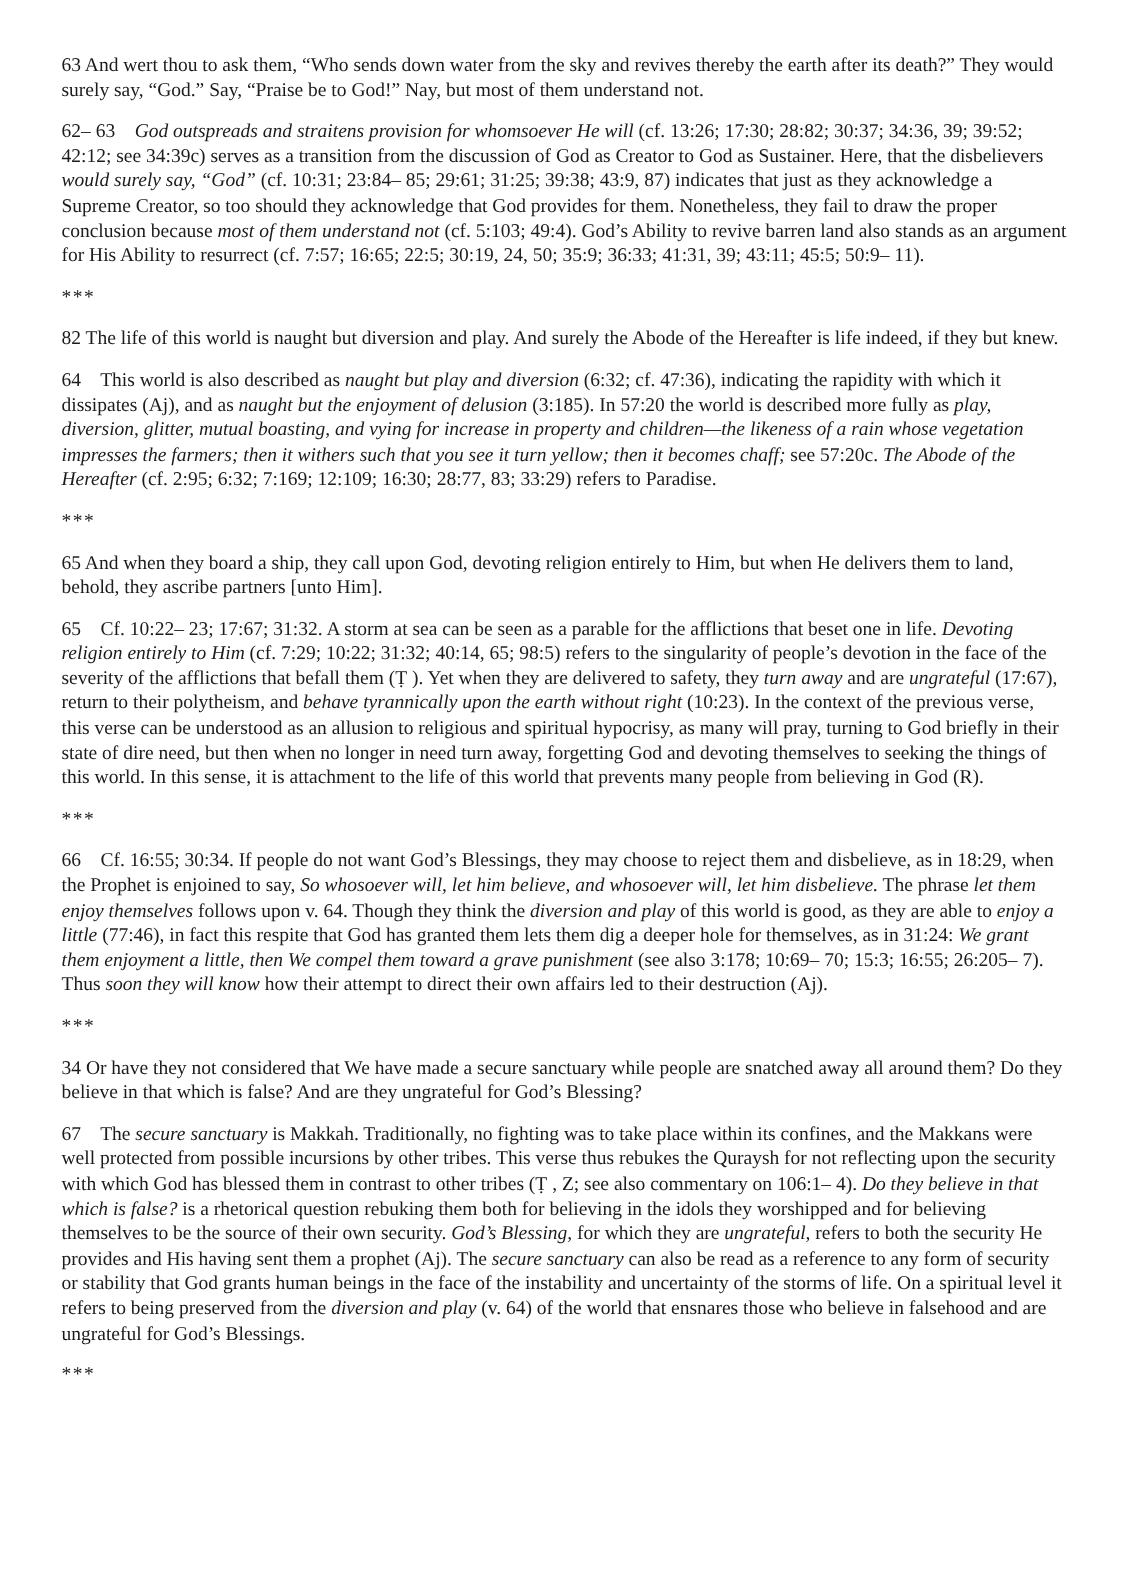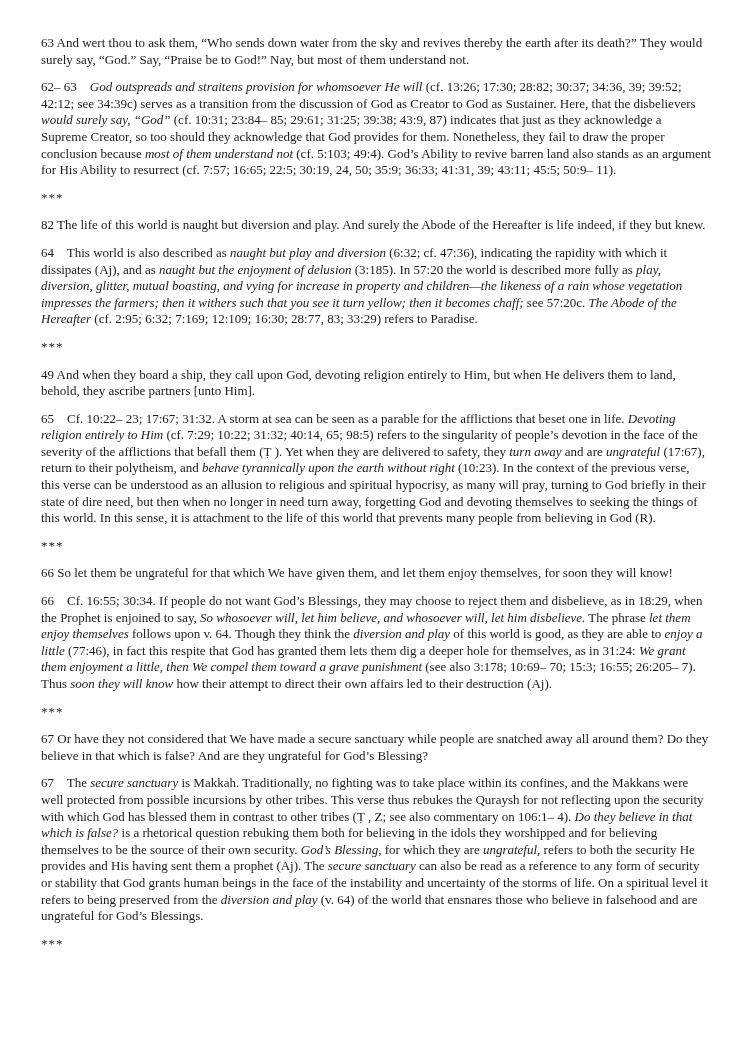--- a/index.html
+++ b/index.html
@@ -30,22 +30,21 @@
 </head>
 <body>
 
 <main class="page">
   <p><span>63 And wert thou to ask them, “Who sends down water from the sky and revives thereby the earth after its death?” They would surely say, “God.” Say, “Praise be to God!” Nay, but most of them understand not.</span></p>
   <p><span>62– 63    </span><i>God outspreads and straitens provision for whomsoever He will</i><span> (cf. 13:26; 17:30; 28:82; 30:37; 34:36, 39; 39:52; 42:12; see 34:39c) serves as a transition from the discussion of God as Creator to God as Sustainer. Here, that the disbelievers </span><i>would surely say, “God”</i><span> (cf. 10:31; 23:84– 85; 29:61; 31:25; 39:38; 43:9, 87) indicates that just as they acknowledge a Supreme Creator, so too should they acknowledge that God provides for them. Nonetheless, they fail to draw the proper conclusion because </span><i>most of them understand not</i><span> (cf. 5:103; 49:4). God’s Ability to revive barren land also stands as an argument for His Ability to resurrect (cf. 7:57; 16:65; 22:5; 30:19, 24, 50; 35:9; 36:33; 41:31, 39; 43:11; 45:5; 50:9– 11).</span></p>
   <p class="separator"><span>***</span></p>
   <p><span>82 The life of this world is naught but diversion and play. And surely the Abode of the Hereafter is life indeed, if they but knew.</span></p>
   <p><span>64    This world is also described as </span><i>naught but play and diversion</i><span> (6:32; cf. 47:36), indicating the rapidity with which it dissipates (Aj), and as </span><i>naught but the enjoyment of delusion</i><span> (3:185). In 57:20 the world is described more fully as </span><i>play, diversion, glitter, mutual boasting, and vying for increase in property and children—the likeness of a rain whose vegetation impresses the farmers; then it withers such that you see it turn yellow; then it becomes chaff;</i><span> see 57:20c. </span><i>The Abode of the Hereafter</i><span> (cf. 2:95; 6:32; 7:169; 12:109; 16:30; 28:77, 83; 33:29) refers to Paradise.</span></p>
   <p class="separator"><span>***</span></p>
-  <p><span>49 And when they board a ship, they call upon God, devoting religion entirely to Him, but when He delivers them to land, behold, they ascribe partners [unto Him].</span></p>
+  <p><span>65 And when they board a ship, they call upon God, devoting religion entirely to Him, but when He delivers them to land, behold, they ascribe partners [unto Him].</span></p>
   <p><span>65    Cf. 10:22– 23; 17:67; 31:32. A storm at sea can be seen as a parable for the afflictions that beset one in life. </span><i>Devoting religion entirely to Him</i><span> (cf. 7:29; 10:22; 31:32; 40:14, 65; 98:5) refers to the singularity of people’s devotion in the face of the severity of the afflictions that befall them (Ṭ ). Yet when they are delivered to safety, they </span><i>turn away</i><span> and are </span><i>ungrateful</i><span> (17:67), return to their polytheism, and </span><i>behave tyrannically upon the earth without right</i><span> (10:23). In the context of the previous verse, this verse can be understood as an allusion to religious and spiritual hypocrisy, as many will pray, turning to God briefly in their state of dire need, but then when no longer in need turn away, forgetting God and devoting themselves to seeking the things of this world. In this sense, it is attachment to the life of this world that prevents many people from believing in God (R).</span></p>
   <p class="separator"><span>***</span></p>
-  <p><span>66 So let them be ungrateful for that which We have given them, and let them enjoy themselves, for soon they will know!</span></p>
   <p><span>66    Cf. 16:55; 30:34. If people do not want God’s Blessings, they may choose to reject them and disbelieve, as in 18:29, when the Prophet is enjoined to say, </span><i>So whosoever will, let him believe, and whosoever will, let him disbelieve.</i><span> The phrase </span><i>let them enjoy themselves</i><span> follows upon v. 64. Though they think the </span><i>diversion and play</i><span> of this world is good, as they are able to </span><i>enjoy a little</i><span> (77:46), in fact this respite that God has granted them lets them dig a deeper hole for themselves, as in 31:24: </span><i>We grant them enjoyment a little, then We compel them toward a grave punishment</i><span> (see also 3:178; 10:69– 70; 15:3; 16:55; 26:205– 7). Thus </span><i>soon they will know</i><span> how their attempt to direct their own affairs led to their destruction (Aj).</span></p>
   <p class="separator"><span>***</span></p>
-  <p><span>67 Or have they not considered that We have made a secure sanctuary while people are snatched away all around them? Do they believe in that which is false? And are they ungrateful for God’s Blessing?</span></p>
+  <p><span>34 Or have they not considered that We have made a secure sanctuary while people are snatched away all around them? Do they believe in that which is false? And are they ungrateful for God’s Blessing?</span></p>
   <p><span>67    The </span><i>secure sanctuary</i><span> is Makkah. Traditionally, no fighting was to take place within its confines, and the Makkans were well protected from possible incursions by other tribes. This verse thus rebukes the Quraysh for not reflecting upon the security with which God has blessed them in contrast to other tribes (Ṭ , Z; see also commentary on 106:1– 4). </span><i>Do they believe in that which is false?</i><span> is a rhetorical question rebuking them both for believing in the idols they worshipped and for believing themselves to be the source of their own security. </span><i>God’s Blessing,</i><span> for which they are </span><i>ungrateful,</i><span> refers to both the security He provides and His having sent them a prophet (Aj). The </span><i>secure sanctuary</i><span> can also be read as a reference to any form of security or stability that God grants human beings in the face of the instability and uncertainty of the storms of life. On a spiritual level it refers to being preserved from the </span><i>diversion and play</i><span> (v. 64) of the world that ensnares those who believe in falsehood and are ungrateful for God’s Blessings.</span></p>
   <p class="separator"><span>***</span></p>
 </main>
 
 </body></html>

